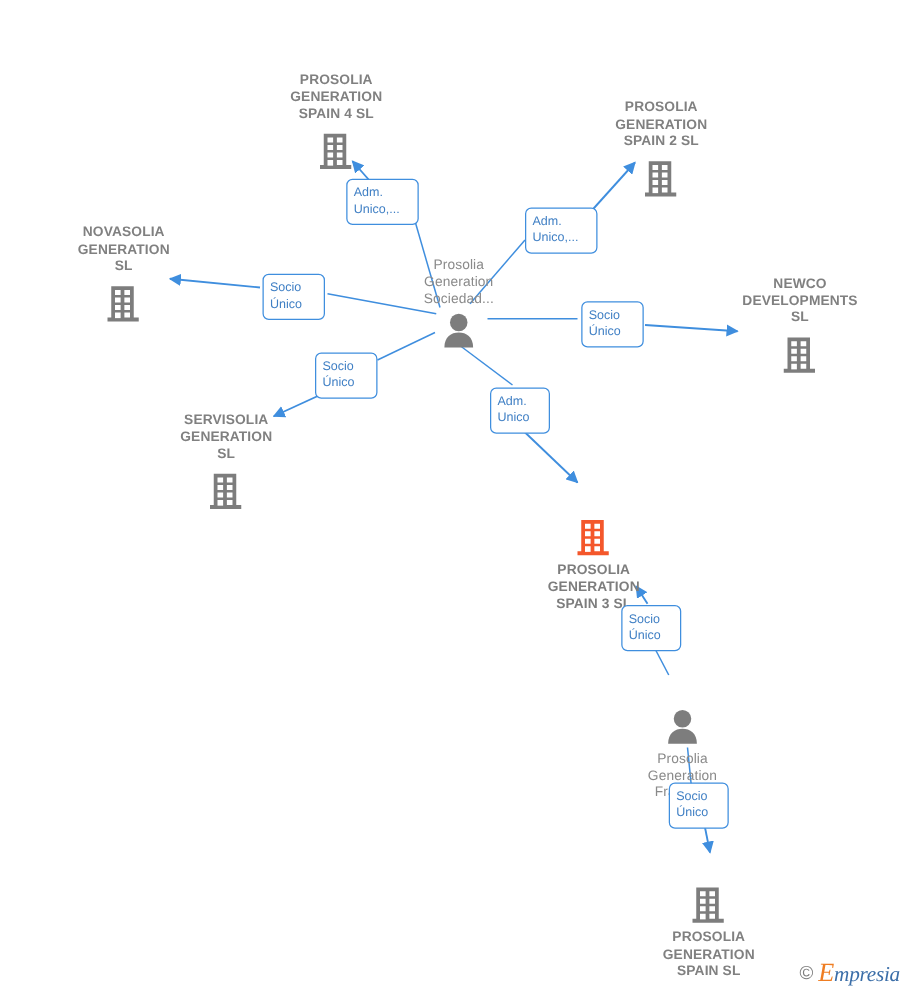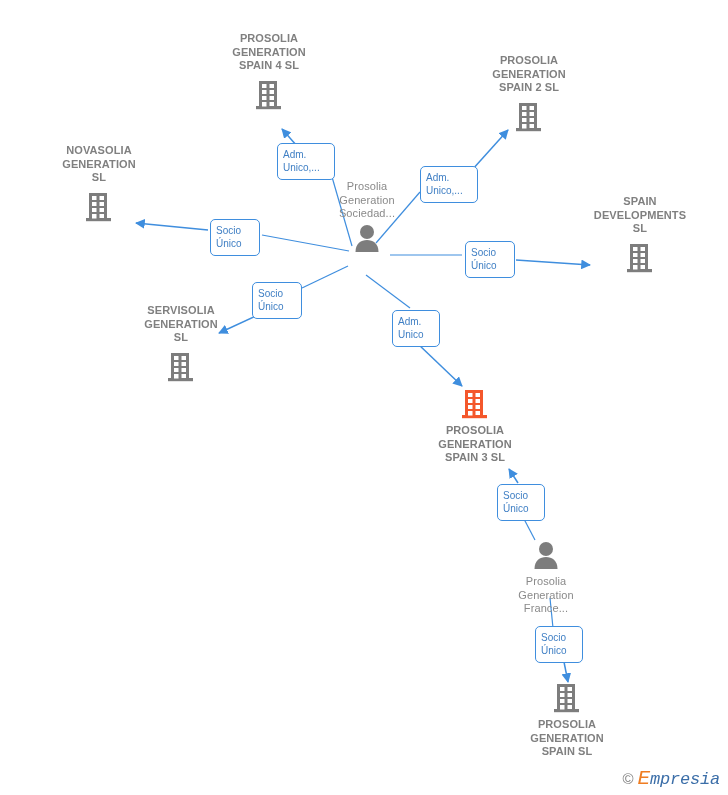--- a/index.html
+++ b/index.html
@@ -5,21 +5,21 @@
   html,body{margin:0;padding:0;}
   body{
     width:728px;height:795px;
     background:#ffffff;
     font-family:"Liberation Sans","DejaVu Sans",sans-serif;
     overflow:hidden;
     position:relative;
   }
   #graph{position:absolute;left:0;top:0;width:728px;height:795px;}
 
-  .node{position:absolute;text-align:center;}
+  .node{position:absolute;text-align:center;margin-top:26px;}
 
   .node-label{
     font-size:11px;
     line-height:13.5px;
     color:#8a8a8a;
     letter-spacing:0.1px;
     white-space:pre-line;
   }
   .node-label.company{font-weight:bold;color:#808080;}
   .node-label.person{font-weight:normal;color:#8a8a8a;}
@@ -43,21 +43,21 @@
   }
 
   .watermark{
     position:absolute;
     right:8px;bottom:6px;
     display:flex;align-items:center;gap:4px;
     z-index:10;
   }
   .wm-c{font-size:15px;color:#7d7d7d;line-height:1;}
   .wm-text{
-    font-family:Liberation Mono, monospace;
+    font-family:Liberation Serif, serif;
     font-style:italic;
     font-size:17px;
     color:#3b6ea8;
     line-height:1;
     letter-spacing:-0.2px;
   }
   .wm-text .cap{color:#ef7d22;font-size:21px;}
 </style>
 </head>
 <body>
@@ -90,21 +90,21 @@
     <path d="M 418,344 L 462,386" marker-end="url(#arrow)"></path>
 
     <path d="M 535,540 L 524,519" stroke-width="1.2"></path>
     <path d="M 518,483 L 509,469" marker-end="url(#arrow)"></path>
 
     <path d="M 550,598 L 553,628" stroke-width="1.2"></path>
     <path d="M 564,662 L 568,682" marker-end="url(#arrow)"></path>
   </g>
 </svg>
 
-<div class="node" style="left:38px;top:144px;width:122px;">
+<div class="node" style="left:38px;top:154px;width:122px;">
   <div class="node-label company">NOVASOLIA
 GENERATION
 SL</div>
   <div class="icon-wrap" style="margin-top:6px;">
     <svg width="30" height="32" viewBox="0 0 30 32">
       <rect x="5" y="2" width="18" height="26" fill="#7d7d7d"></rect>
       <rect x="2" y="27" width="25" height="3.2" fill="#7d7d7d"></rect>
       <rect x="8" y="5" width="4.5" height="4" fill="#fff"></rect>
       <rect x="15.5" y="5" width="4.5" height="4" fill="#fff"></rect>
       <rect x="8" y="11" width="4.5" height="4" fill="#fff"></rect>
@@ -151,21 +151,21 @@
       <rect x="15.5" y="11" width="4.5" height="4" fill="#fff"></rect>
       <rect x="8" y="17" width="4.5" height="4" fill="#fff"></rect>
       <rect x="15.5" y="17" width="4.5" height="4" fill="#fff"></rect>
       <rect x="8" y="23" width="4.5" height="4.5" fill="#fff"></rect>
       <rect x="15.5" y="23" width="4.5" height="4" fill="#fff"></rect>
     </svg>
   </div>
 </div>
 
 <div class="node" style="left:570px;top:195px;width:140px;">
-  <div class="node-label company">SPAIN
+  <div class="node-label company">NEWCO
 DEVELOPMENTS
 SL</div>
   <div class="icon-wrap" style="margin-top:6px;">
     <svg width="30" height="32" viewBox="0 0 30 32">
       <rect x="5" y="2" width="18" height="26" fill="#7d7d7d"></rect>
       <rect x="2" y="27" width="25" height="3.2" fill="#7d7d7d"></rect>
       <rect x="8" y="5" width="4.5" height="4" fill="#fff"></rect>
       <rect x="15.5" y="5" width="4.5" height="4" fill="#fff"></rect>
       <rect x="8" y="11" width="4.5" height="4" fill="#fff"></rect>
       <rect x="15.5" y="11" width="4.5" height="4" fill="#fff"></rect>

